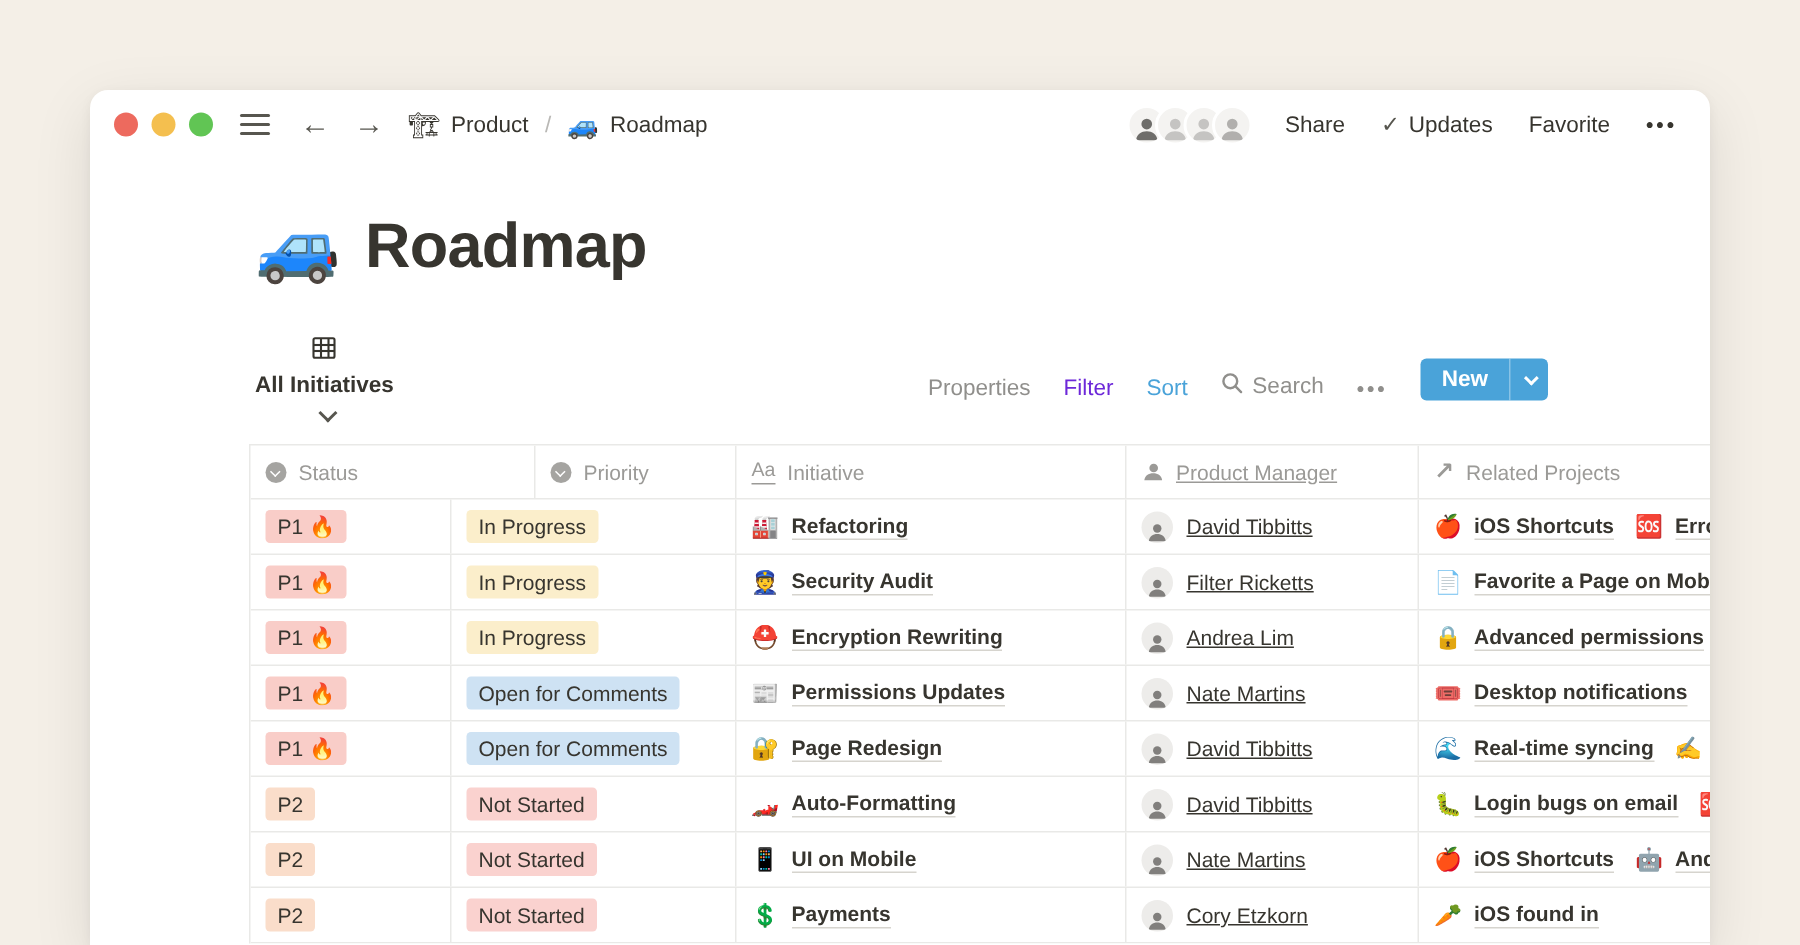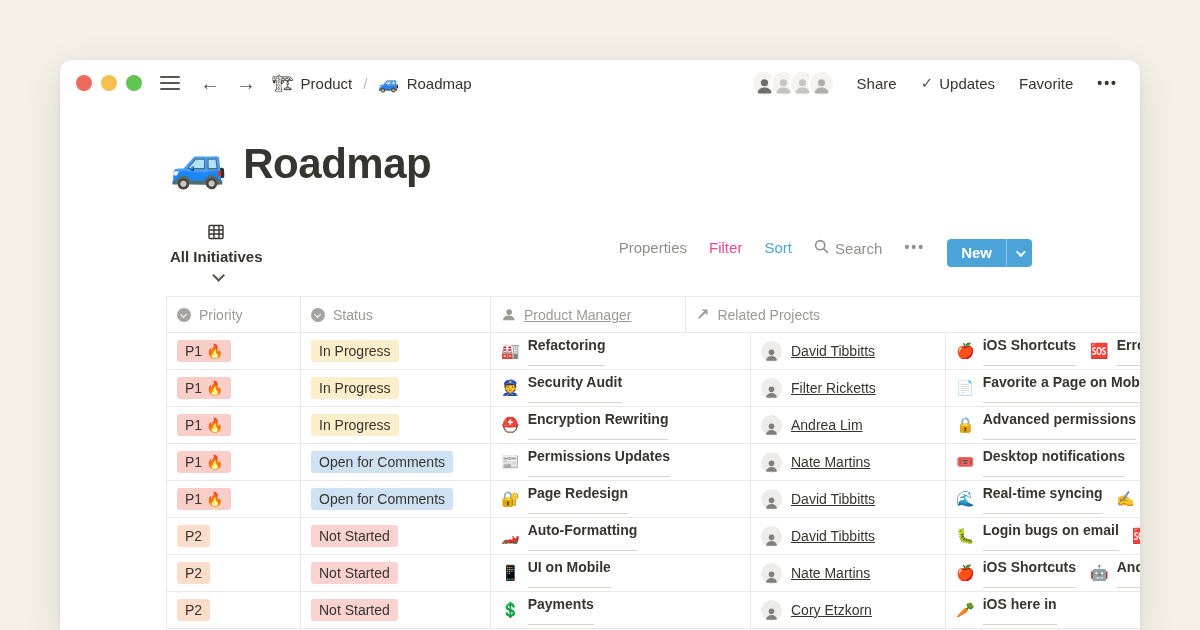--- a/index.html
+++ b/index.html
@@ -44,21 +44,21 @@
   .page-head { padding:34px 0 0 110px; }
   .title-row { display:flex; align-items:center; gap:16px; }
   .title-emoji { font-size:46px; line-height:1; }
   .page-title { font-size:42px; font-weight:bold; letter-spacing:-0.5px; }
   .subtitle { margin-top:12px; font-size:16px; color:#37352F; }
   
   .view-toolbar { margin:36px 108px 0 110px; display:flex; align-items:center; }
   .view-left { display:flex; align-items:center; gap:8px; font-size:15px; font-weight:bold; cursor:pointer;flex-direction:column; }
   .grid-icon svg{ display:block; }
   .chev { display:inline-block; width:9px; height:9px; border-right:2px solid #57564F; border-bottom:2px solid #57564F; transform:rotate(45deg) translateY(-3px); }
-  .view-right { margin-left:auto; display:flex; align-items:flex-start; gap:22px; font-size:15px; }
+  .view-right { margin-left:auto; display:flex; align-items:flex-end; gap:22px; font-size:15px; }
   .vt-gray { color:#908F8C; cursor:pointer; }
   .vt-blue { cursor:pointer; }
   .search-item { display:flex; align-items:center; gap:6px; color:#908F8C; cursor:pointer; }
   .new-btn { display:flex; align-items:stretch; border-radius:4px; overflow:hidden; cursor:pointer; color:#fff; font-size:15px; font-weight:bold; }
   .new-btn .label { padding:5px 14px 6px; }
   .new-btn .caret { display:flex; align-items:center; padding:0 9px; border-left:1px solid rgba(255,255,255,0.35); }
   .new-btn .caret i { width:7px; height:7px; border-right:2px solid #fff; border-bottom:2px solid #fff; transform:rotate(45deg) translateY(-2px); }
   
   .table-wrap { margin:14px 0 0 106px; overflow:hidden; border-top:1px solid #E9E9E7; border-left:1px solid #E9E9E7; }
   .trow, .thead { display:flex; border-bottom:1px solid #E9E9E7; }
@@ -68,21 +68,21 @@
   .thead { height:36px; }
   .hcell { gap:8px; color:#9B9A97; font-size:14px; }
   .sel-icon { width:14px; height:14px; border-radius:50%; background:#A5A4A1; position:relative; flex:none; }
   .sel-icon::after { content:""; position:absolute; left:4px; top:4px; width:4px; height:4px; border-right:1.6px solid #fff; border-bottom:1.6px solid #fff; transform:rotate(45deg); }
   .aa-icon { font-size:13px; color:#9B9A97; border-bottom:1px solid #9B9A97; line-height:1.1; padding-bottom:1px; }
   .person-icon svg { display:block; }
   .rel-icon { font-size:16px; color:#9B9A97; font-weight:bold; line-height:1; }
   .trow { height:37px; font-size:14px; }
   .tag { padding:3px 8px; border-radius:3px; line-height:1.2; white-space:nowrap; }
   .cell .emoji { margin-right:8px; font-size:15px; flex:none; }
-  .link { font-weight:bold; border-bottom:1px solid #D6D4CE; padding-bottom:12px; cursor:pointer; white-space:nowrap; }
+  .link { font-weight:bold; border-bottom:1px solid #D6D4CE; padding-bottom:1px; cursor:pointer; white-space:nowrap; }
   .avatar { width:21px; height:21px; border-radius:50%; background:#EDECEA; overflow:hidden; display:flex; align-items:flex-end; justify-content:center; margin-right:9px; flex:none; }
   .avatar svg { width:15px; height:15px; }
   .rel-item { display:flex; align-items:center; margin-right:14px; }
 </style>
 </head>
 <body>
 
 <div class="window">
 
   <div class="topbar">
@@ -160,21 +160,21 @@
               <line x1="6" y1="1.5" x2="6" y2="14.5"></line>
               <line x1="11" y1="1.5" x2="11" y2="14.5"></line>
             </g>
           </svg>
       </span>
       <span>All Initiatives</span>
       <span class="chev"></span>
     </div>
     <div class="view-right">
       <span class="vt-gray">Properties</span>
-      <span class="vt-blue" id="filter-btn" style="color: #ec4899;">Filter</span>
+      <span class="vt-blue" id="filter-btn" style="color: #6d28d9;">Filter</span>
       <span class="vt-blue" id="sort-btn" style="color: rgb(74, 163, 217);">Sort</span>
       <span class="search-item">
         <span>
           <svg width="15" height="15" viewBox="0 0 15 15">
               <circle cx="6.2" cy="6.2" r="4.6" fill="none" stroke="#908F8C" stroke-width="1.6"></circle>
               <line x1="9.8" y1="9.8" x2="13.4" y2="13.4" stroke="#908F8C" stroke-width="1.6" stroke-linecap="round"></line>
             </svg>
         </span>
         <span>Search</span>
       </span>
@@ -183,27 +183,31 @@
         <span class="label">New</span>
         <span class="caret">
             <i></i>
           </span>
       </span>
     </div>
   </div>
 
   <div class="table-wrap">
     <div class="thead">
+      <div class="hcell col-status">
+        <span class="sel-icon"></span>
+        <span>Status</span>
+      </div>
       <div class="hcell col-priority">
         <span class="sel-icon"></span>
         <span>Priority</span>
       </div>
-      <div class="hcell col-status">
-        <span class="sel-icon"></span>
-        <span>Status</span>
+      <div class="hcell col-initiative">
+        <span class="aa-icon">Aa</span>
+        <span>Initiative</span>
       </div>
       <div class="hcell col-manager">
         <span class="person-icon">
           <svg width="15" height="15" viewBox="0 0 24 24">
               <circle cx="13" cy="8" r="4.6" fill="#9B9A97"></circle>
               <path d="M3 21c.5-5 4.5-7.5 9.5-7.5S21.5 16 22 21z" fill="#9B9A97"></path>
             </svg>
         </span>
         <span>Product Manager</span>
       </div>
@@ -439,20 +443,20 @@
               <svg viewBox="0 0 24 24" style="opacity:0.85">
                 <circle cx="12" cy="8.5" r="4.5" fill="#6E6D6A"></circle>
                 <path d="M3 22c.5-5 4.5-7.5 9-7.5s8.5 2.5 9 7.5z" fill="#6E6D6A"></path>
               </svg>
             </span>
       <span>Cory Etzkorn</span>
     </div>
     <div class="cell col-related">
             <span class="rel-item">
               <span class="emoji">🥕</span>
-              <span class="link">iOS here in</span>
+              <span class="link">iOS found in</span>
             </span>
           </div>
   </div>
 </div>
   </div>
 
 </div>
 
 </body></html>

